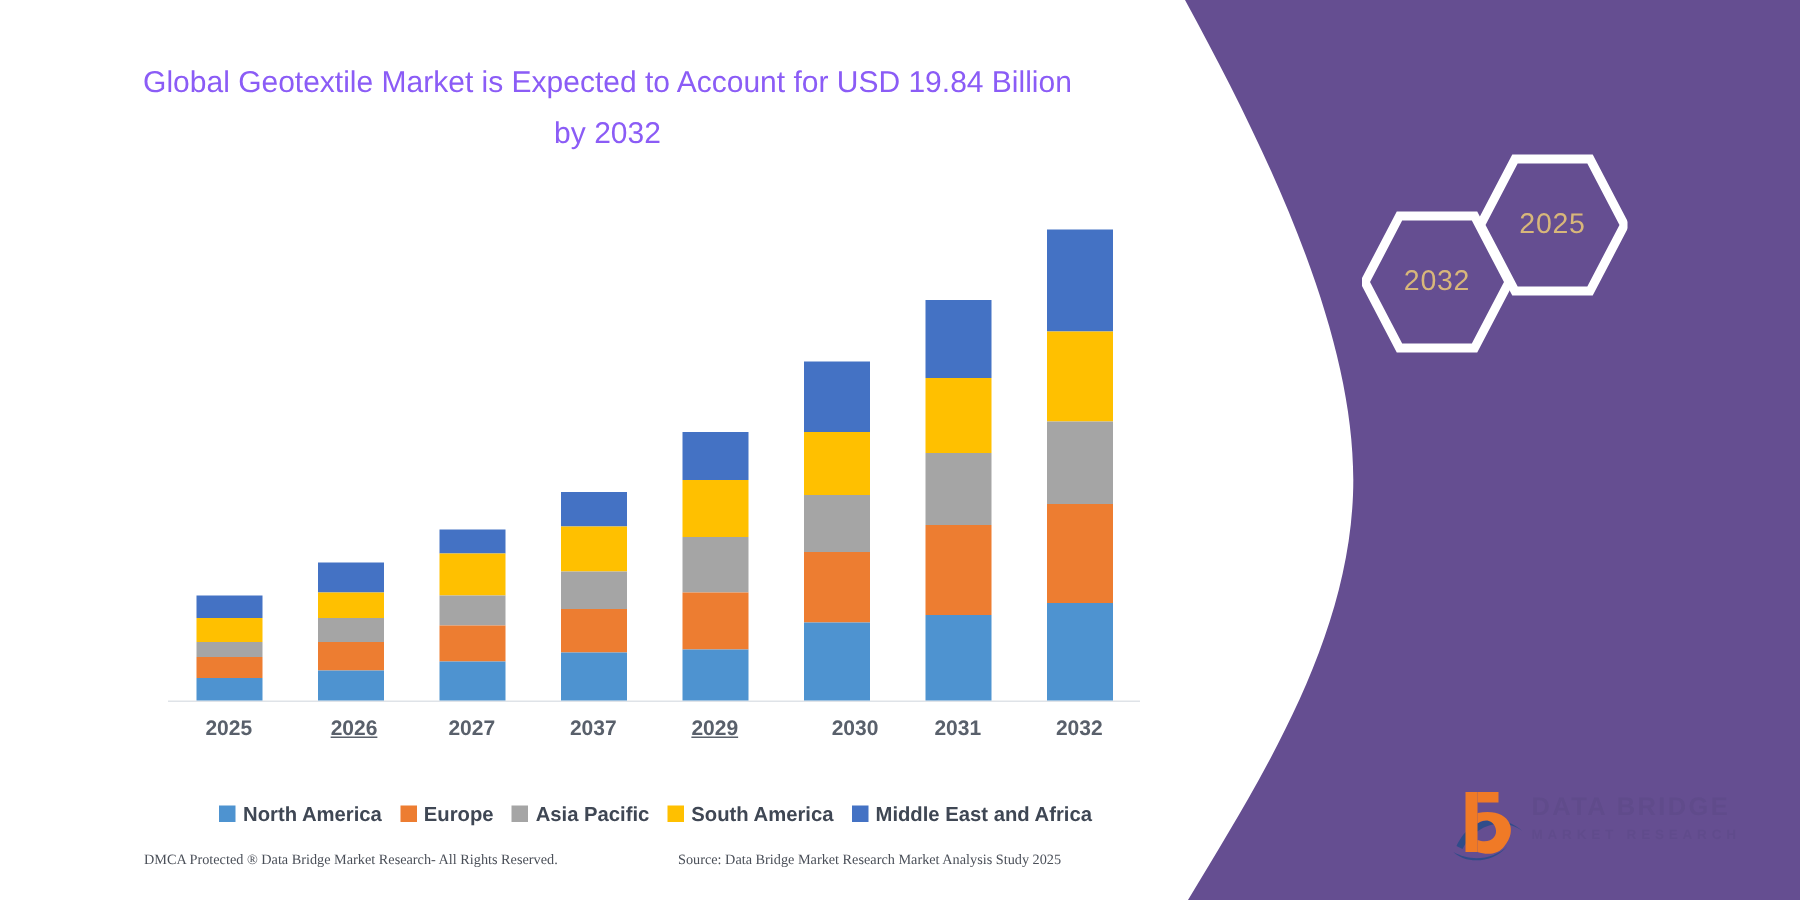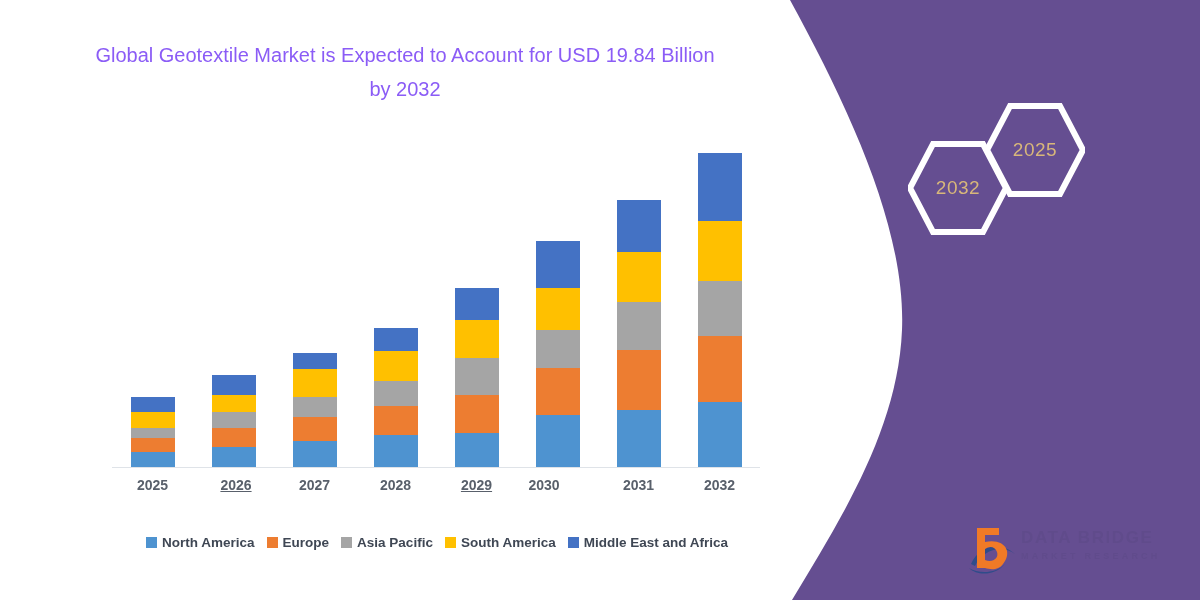--- a/index.html
+++ b/index.html
@@ -168,23 +168,23 @@
         <div class="seg" style="height: 55px; background: rgb(165, 165, 165);"></div>
         <div class="seg" style="height: 60px; background: rgb(255, 192, 0);"></div>
         <div class="seg" style="height: 68px; background: rgb(68, 114, 196);"></div>
       </div>
     </div>
 
   <div class="xlabels" id="xlabels">
       <div class="xlabel" style="left: 0.5px;">2025</div>
       <div class="xlabel" style="left: 84px; text-decoration: underline;">2026</div>
       <div class="xlabel" style="left: 162.5px;">2027</div>
-      <div class="xlabel" style="left: 243.5px;">2028</div>
+      <div class="xlabel" style="left: 243.5px;">2037</div>
       <div class="xlabel" style="left: 324.5px; text-decoration: underline;">2029</div>
-      <div class="xlabel" style="left: 392px;">2030</div>
+      <div class="xlabel" style="left: 418px;">2030</div>
       <div class="xlabel" style="left: 486.5px;">2031</div>
       <div class="xlabel" style="left: 567.5px;">2032</div>
     </div>
 
   <div class="legend" id="legend">
       <div class="legend-item">
         <span class="legend-swatch" style="background: rgb(78, 147, 208);"></span>
         <span class="legend-label">North America</span>
       </div>
       <div class="legend-item">
@@ -198,20 +198,24 @@
       <div class="legend-item">
         <span class="legend-swatch" style="background: rgb(255, 192, 0);"></span>
         <span class="legend-label">South America</span>
       </div>
       <div class="legend-item">
         <span class="legend-swatch" style="background: rgb(68, 114, 196);"></span>
         <span class="legend-label">Middle East and Africa</span>
       </div>
     </div>
 
+  <div class="footer">
+    <div class="footer-left">DMCA Protected ® Data Bridge Market Research-  All Rights Reserved.</div>
+    <div class="footer-right">Source: Data Bridge Market Research  Market Analysis Study 2025</div>
+  </div>
 
   <div class="purple-panel">
     <svg width="420" height="600" viewBox="0 0 420 600">
       <path d="M 10 0 L 420 0 L 420 600 L 12 600 C 60 520 118 430 122 330 C 126 230 70 110 10 0 Z" fill="#654e91"></path>
     </svg>
 
     <div class="panel-content">
 
       <div class="hex-wrap">
         <div class="hex hex-2032">

